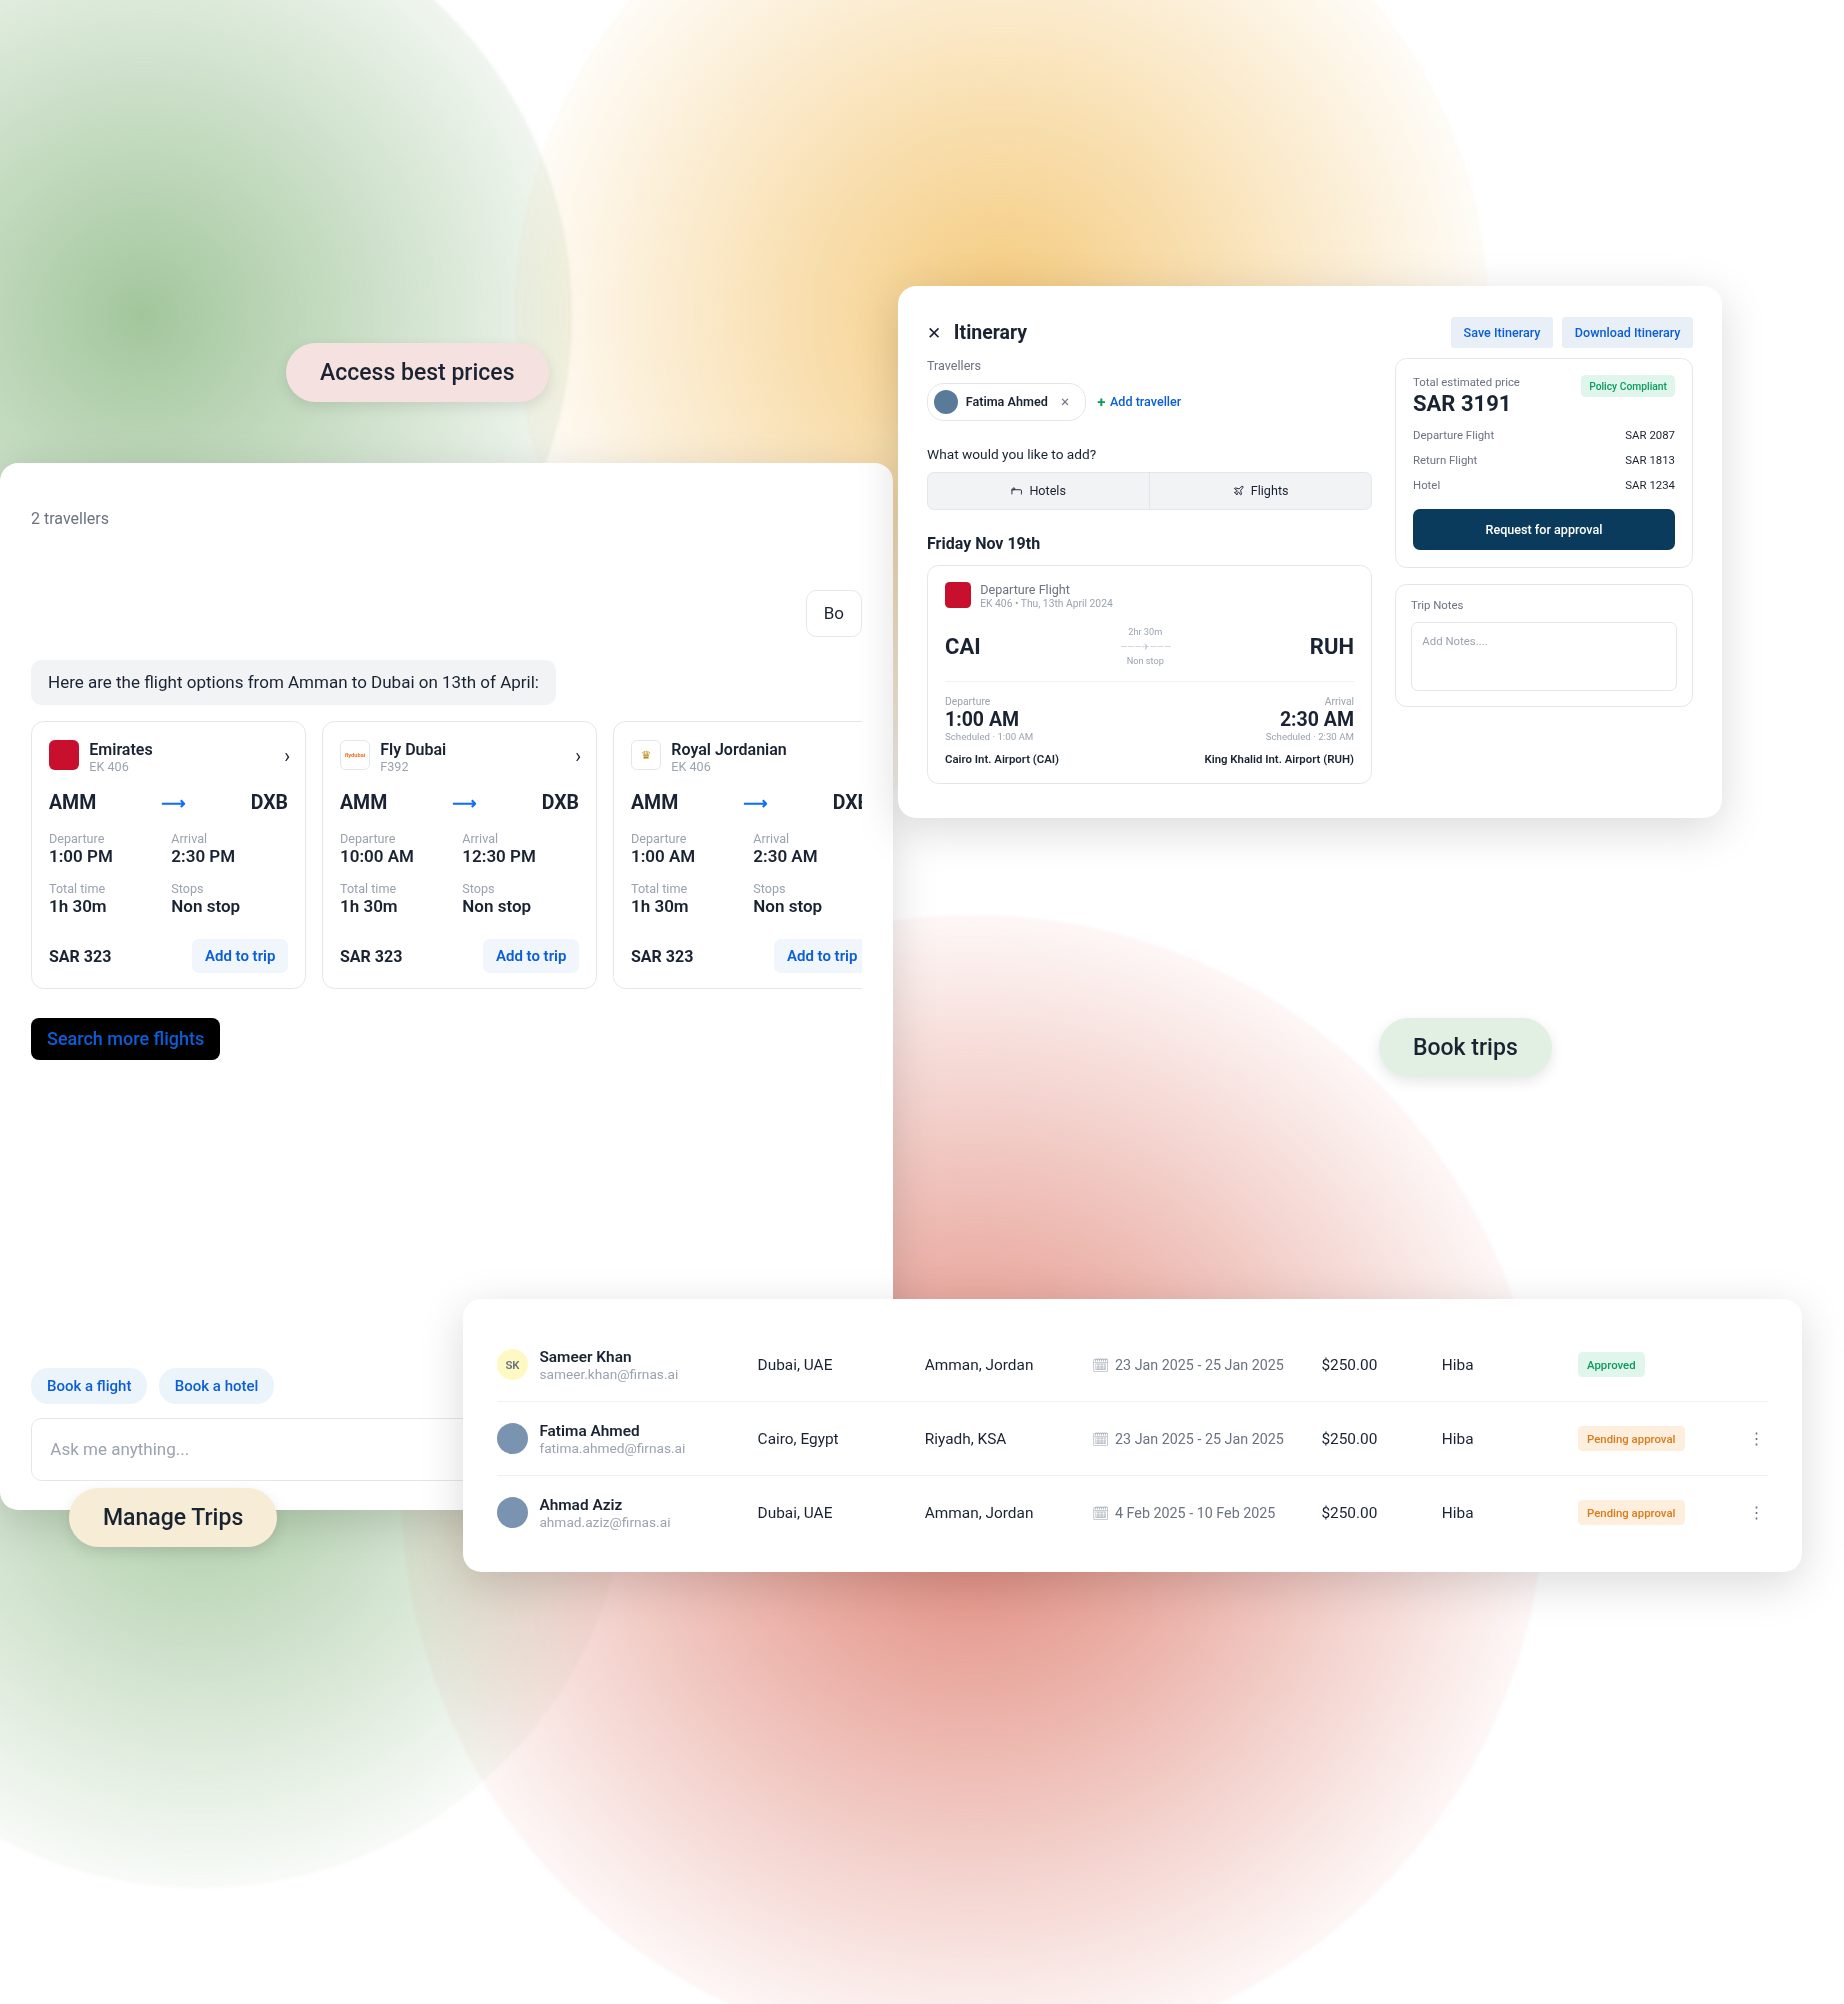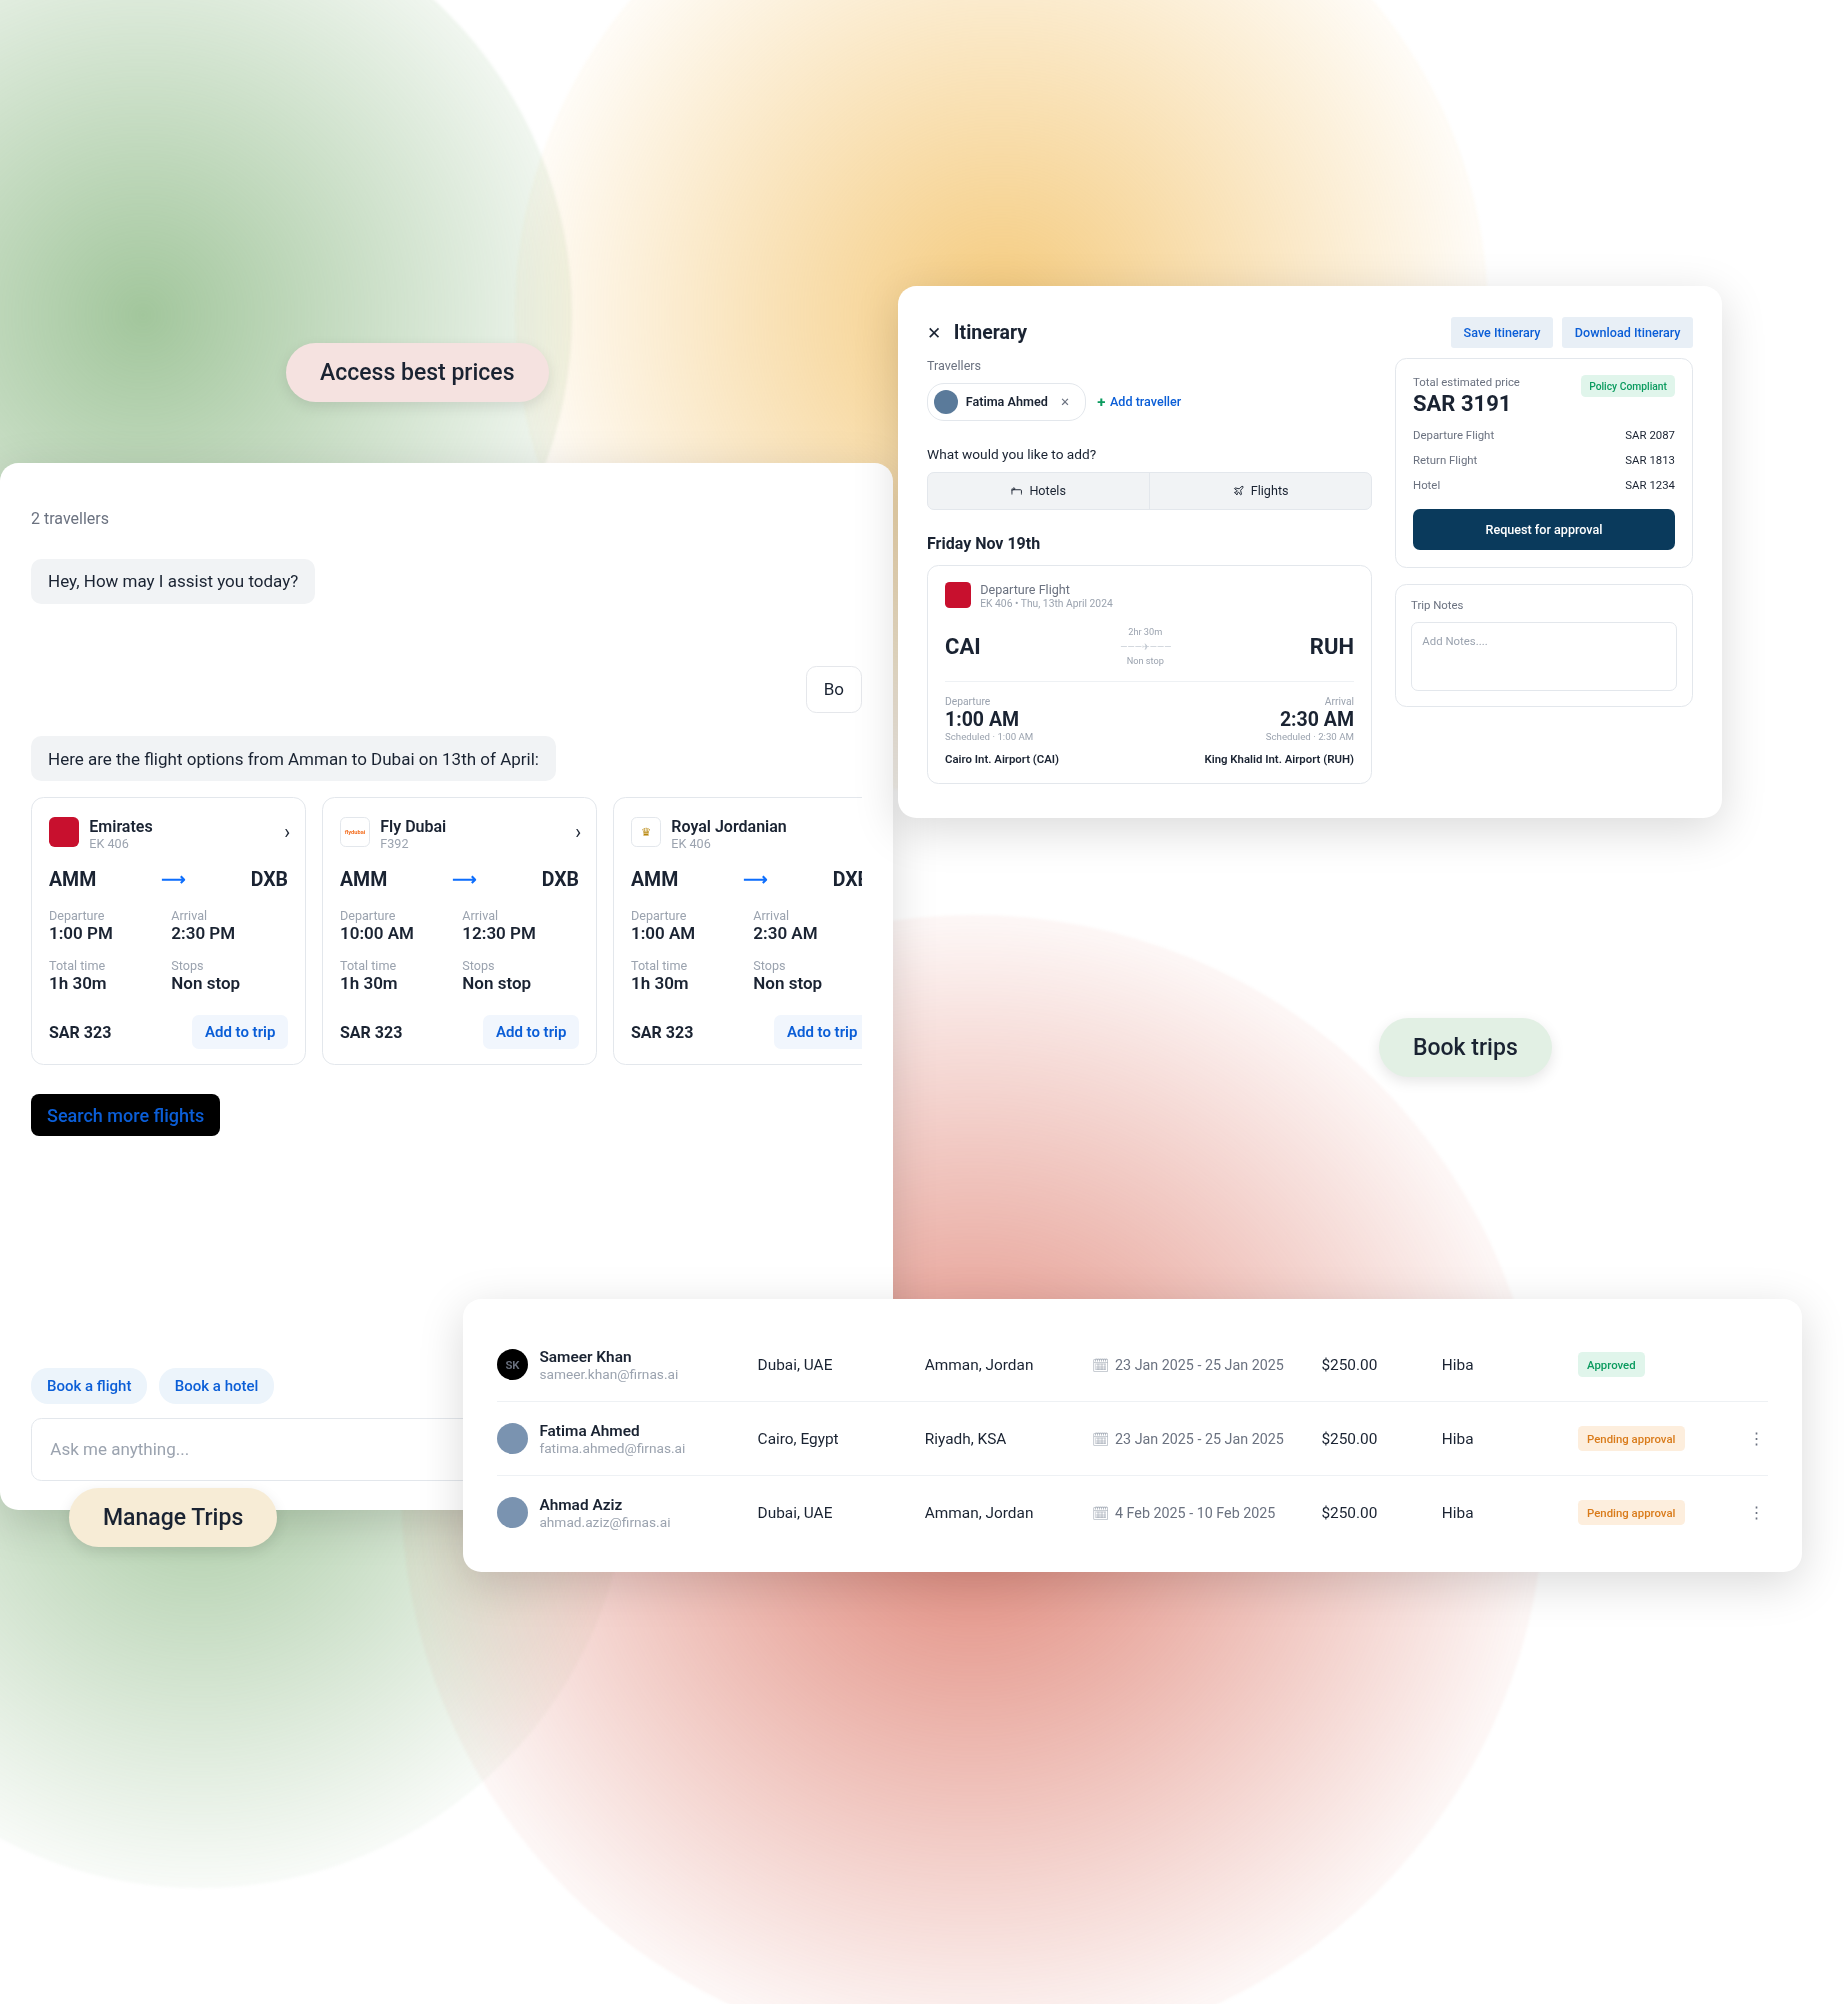--- a/index.html
+++ b/index.html
@@ -161,21 +161,21 @@
   box-shadow: 0 11.4px 46px rgba(0,0,0,0.15);
   padding: 29px 34px 23px;
   z-index: 4;
 }
 .trips-table { width: 100%; }
 .trips-head, .trips-row { display: grid; grid-template-columns: 1.6fr 1fr 1fr 1.4fr 0.7fr 0.8fr 1fr 23px; align-items: center; gap: 11.4px; padding: 19.5px 0; }
 .trips-head { font-size: 15px; color: #6b7280; font-weight: 500; border-bottom: 0.9px solid #eef1f4; }
 .trips-row { font-size: 15.4px; color: #1a2332; border-bottom: 0.9px solid #eef1f4; }
 .trips-row:last-child { border-bottom: none; }
 .user-cell { display: flex; align-items: center; gap: 11.4px; }
-.user-avatar { width: 31px; height: 31px; border-radius: 50%; background: #000000; display: flex; align-items: center; justify-content: center; font-size: 11.4px; font-weight: 600; color: #6b7280; }
+.user-avatar { width: 31px; height: 31px; border-radius: 50%; background: #fef9c3; display: flex; align-items: center; justify-content: center; font-size: 11.4px; font-weight: 600; color: #6b7280; }
 .user-avatar.img { background: #7a93b0; }
 .user-name { font-weight: 600; }
 .user-email { font-size: 13.7px; color: #9ba3af; }
 .date-cell { display: flex; align-items: center; gap: 5.7px; color: #6b7280; font-size:14.3px; }
 .cal-icon { color: #9ba3af; font-size: 13.7px; }
 .status-pill { display: inline-block; font-size: 11.4px; font-weight: 500; padding: 5.7px 9.2px; border-radius: 4.6px; }
 .status-approved { background: #e0f5eb; color: #0b9b5f; }
 .status-pending  { background: #fdeedd; color: #d97b1a; }
 .kebab { color: #6b7280; font-size: 16px; text-align: center; }
 
@@ -189,21 +189,20 @@
 <div class="blob blob-green2"></div>
 <div class="blob blob-red"></div>
 
 <div class="tag-pill tag-access">Access best prices</div>
 <div class="tag-pill tag-book">Book trips</div>
 <div class="tag-pill tag-manage">Manage Trips</div>
 
 <div class="chat-panel">
   <div class="chat-sub">2 travellers</div>
 
-  <div><span class="chat-bubble">Hey, How may I assist you today?</span></div>
 
   <div class="chat-right"><span class="chat-bubble">Bo</span></div>
 
   <div><span class="chat-bubble" style="margin-top:23px;">Here are the flight options from Amman to Dubai on 13th of April:</span></div>
 
   <div class="flights-row" id="flights-row">
       <div class="flight-card">
     <div class="fc-header">
       <div class="fc-logo emirates"></div>
       <div>

